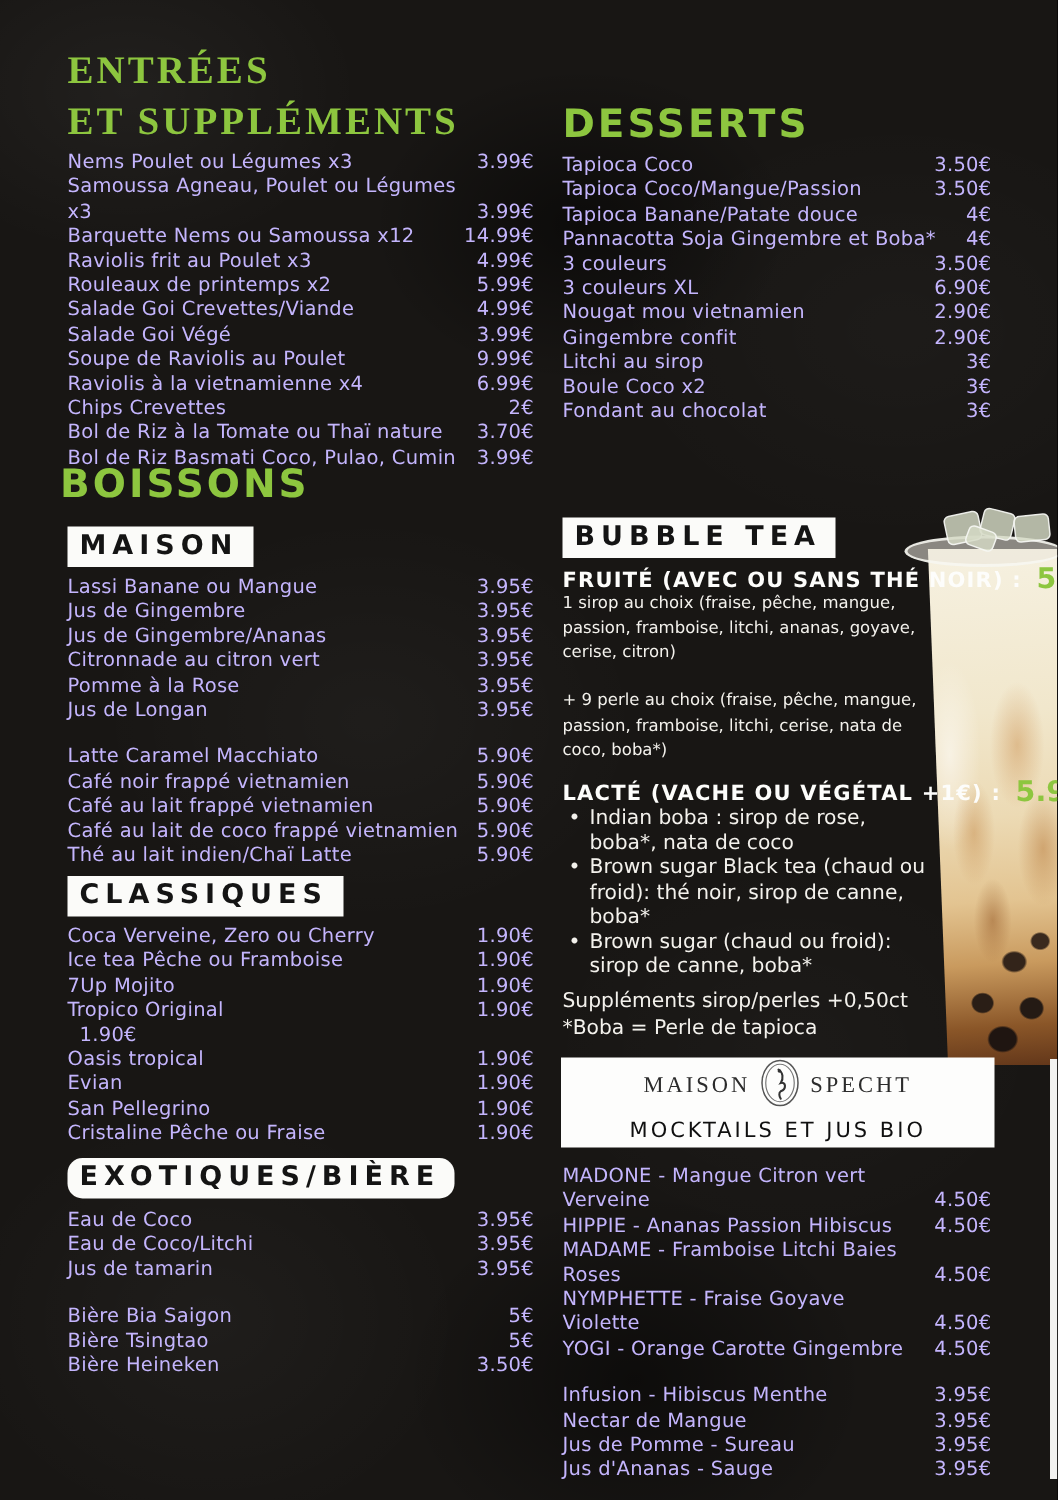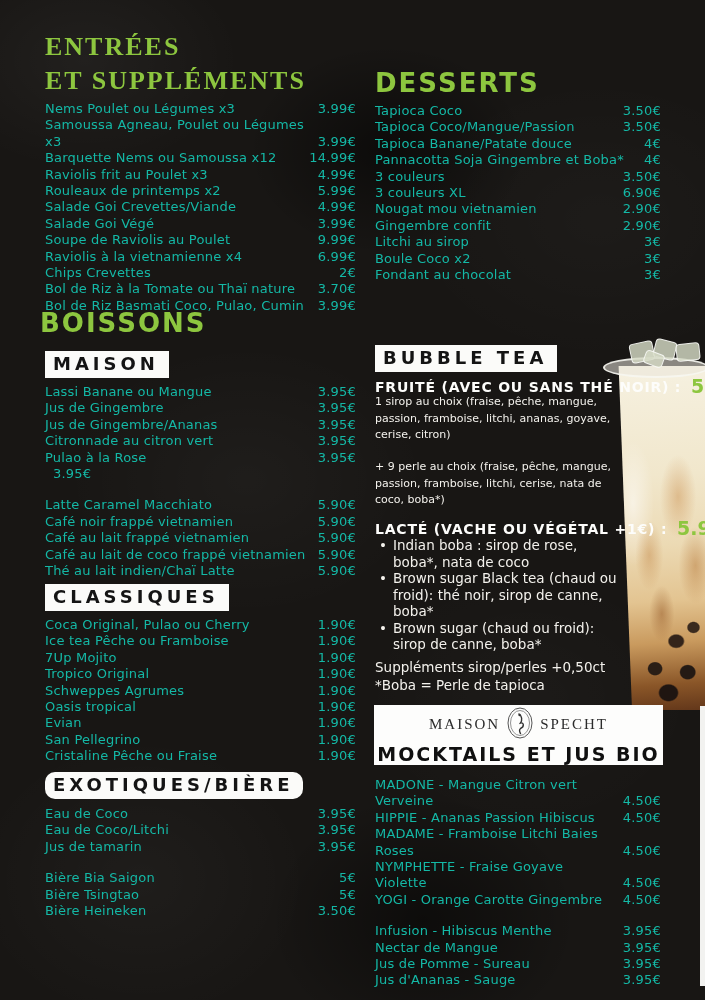--- a/index.html
+++ b/index.html
@@ -24,40 +24,40 @@
     position:absolute;color:#8dc63f;font-weight:bold;
     font-size:26px;line-height:34px;letter-spacing:2px;
   }
   .white-label{
     position:absolute;display:inline-block;background:#fbfbf9;color:#141414;
     font-weight:bold;font-size:18px;line-height:20px;letter-spacing:4px;
     padding:3px 10px 4px 8px;
   }
   .menu-list{position:absolute;display:flex;flex-direction:column;}
   .mrow{display:flex;justify-content:space-between;align-items:flex-end;
-    font-size:13px;line-height:16.4px;letter-spacing:0.2px;color:#14b8a6;}
+    font-size:13px;line-height:16.4px;letter-spacing:0.2px;color:#c4b5fd;}
   .mname{flex:1;}
   .mprice{white-space:nowrap;margin-left:8px;text-align:right;}
   .group-gap{height:15px;flex:none;}
   .bt-heading{position:absolute;font-size:14px;font-weight:bold;letter-spacing:0.8px;
     color:#fdfdfb;white-space:nowrap;}
   .bt-heading .bt-price{color:#8dc63f;font-size:19px;font-weight:bold;letter-spacing:0;
     vertical-align:-1px;margin-left:4px;}
   .bt-par{position:absolute;width:238px;font-size:11px;line-height:16.5px;color:#f3f1ec;}
   .bt-bullets{position:absolute;width:248px;margin:0;padding:0;list-style:none;
     font-size:13.5px;line-height:16.5px;color:#f3f1ec;}
   .bt-bullets li{position:relative;padding-left:18px;}
   .bt-bullets li::before{content:"\2022";position:absolute;left:4px;}
   .bt-note{position:absolute;font-size:13.5px;line-height:17px;color:#f3f1ec;}
   .mock-box{position:absolute;left:374px;top:705px;width:289px;height:60px;
     background:#fdfdfc;display:flex;flex-direction:column;align-items:center;
     justify-content:center;gap:1px;}
   .brand-row{display:flex;align-items:center;gap:7px;color:#2b2b2b;
     font-family:"Liberation Serif","DejaVu Serif",serif;font-size:15px;letter-spacing:2px;}
-  .mock-title{color:#101010;font-weight:bold;font-size:19px;letter-spacing:2px;line-height:20px;}
+  .mock-title{color:#101010;font-weight:normal;font-size:14px;letter-spacing:2px;line-height:20px;}
   
   .cup{position:absolute;left:600px;top:340px;width:105px;height:370px;}
   .cup-glass{position:absolute;left:9px;top:26px;width:96px;height:344px;
     clip-path:polygon(10% 0,100% 0,100% 100%,24% 100%);
     background:
       radial-gradient(16px 14px at 62% 95%, #1f1511 55%, rgba(31,21,17,0) 65%),
       radial-gradient(13px 12px at 82% 89%, #241a14 55%, rgba(36,26,20,0) 65%),
       radial-gradient(12px 11px at 48% 88%, #2a1e16 55%, rgba(42,30,22,0) 65%),
       radial-gradient(14px 12px at 70% 80%, #33241a 50%, rgba(51,36,26,0) 62%),
       radial-gradient(11px 10px at 88% 76%, #3a2a1e 50%, rgba(58,42,30,0) 62%),
@@ -162,24 +162,25 @@
       </div>
       <div class="mrow">
         <span class="mname">Jus de Gingembre/Ananas</span>
         <span class="mprice">3.95€</span>
       </div>
       <div class="mrow">
         <span class="mname">Citronnade au citron vert</span>
         <span class="mprice">3.95€</span>
       </div>
       <div class="mrow">
-        <span class="mname">Pulao à la Rose</span>
-        <span class="mprice">3.95€</span>
-      </div>
-      <div class="mrow">
+        <span class="mname">Pomme à la Rose</span>
+        <span class="mprice">3.95€</span>
+      </div>
+      <div class="mrow">
+        <span class="mname">Jus de Longan</span>
         <span class="mprice">3.95€</span>
       </div>
       <div class="group-gap"></div>
       <div class="mrow">
         <span class="mname">Latte Caramel Macchiato</span>
         <span class="mprice">5.90€</span>
       </div>
       <div class="mrow">
         <span class="mname">Café noir frappé vietnamien</span>
         <span class="mprice">5.90€</span>
@@ -194,37 +195,36 @@
       </div>
       <div class="mrow">
         <span class="mname">Thé au lait indien/Chaï Latte</span>
         <span class="mprice">5.90€</span>
       </div>
     </div>
 
   <div class="white-label" style="left:45px;top:584px;">CLASSIQUES</div>
   <div class="menu-list" style="left:45px;top:617px;width:311px;">
       <div class="mrow">
-        <span class="mname">Coca Original, Pulao ou Cherry</span>
+        <span class="mname">Coca Verveine, Zero ou Cherry</span>
         <span class="mprice">1.90€</span>
       </div>
       <div class="mrow">
         <span class="mname">Ice tea Pêche ou Framboise</span>
         <span class="mprice">1.90€</span>
       </div>
       <div class="mrow">
         <span class="mname">7Up Mojito</span>
         <span class="mprice">1.90€</span>
       </div>
       <div class="mrow">
         <span class="mname">Tropico Original</span>
         <span class="mprice">1.90€</span>
       </div>
       <div class="mrow">
-        <span class="mname">Schweppes Agrumes</span>
         <span class="mprice">1.90€</span>
       </div>
       <div class="mrow">
         <span class="mname">Oasis tropical</span>
         <span class="mprice">1.90€</span>
       </div>
       <div class="mrow">
         <span class="mname">Evian</span>
         <span class="mprice">1.90€</span>
       </div>

